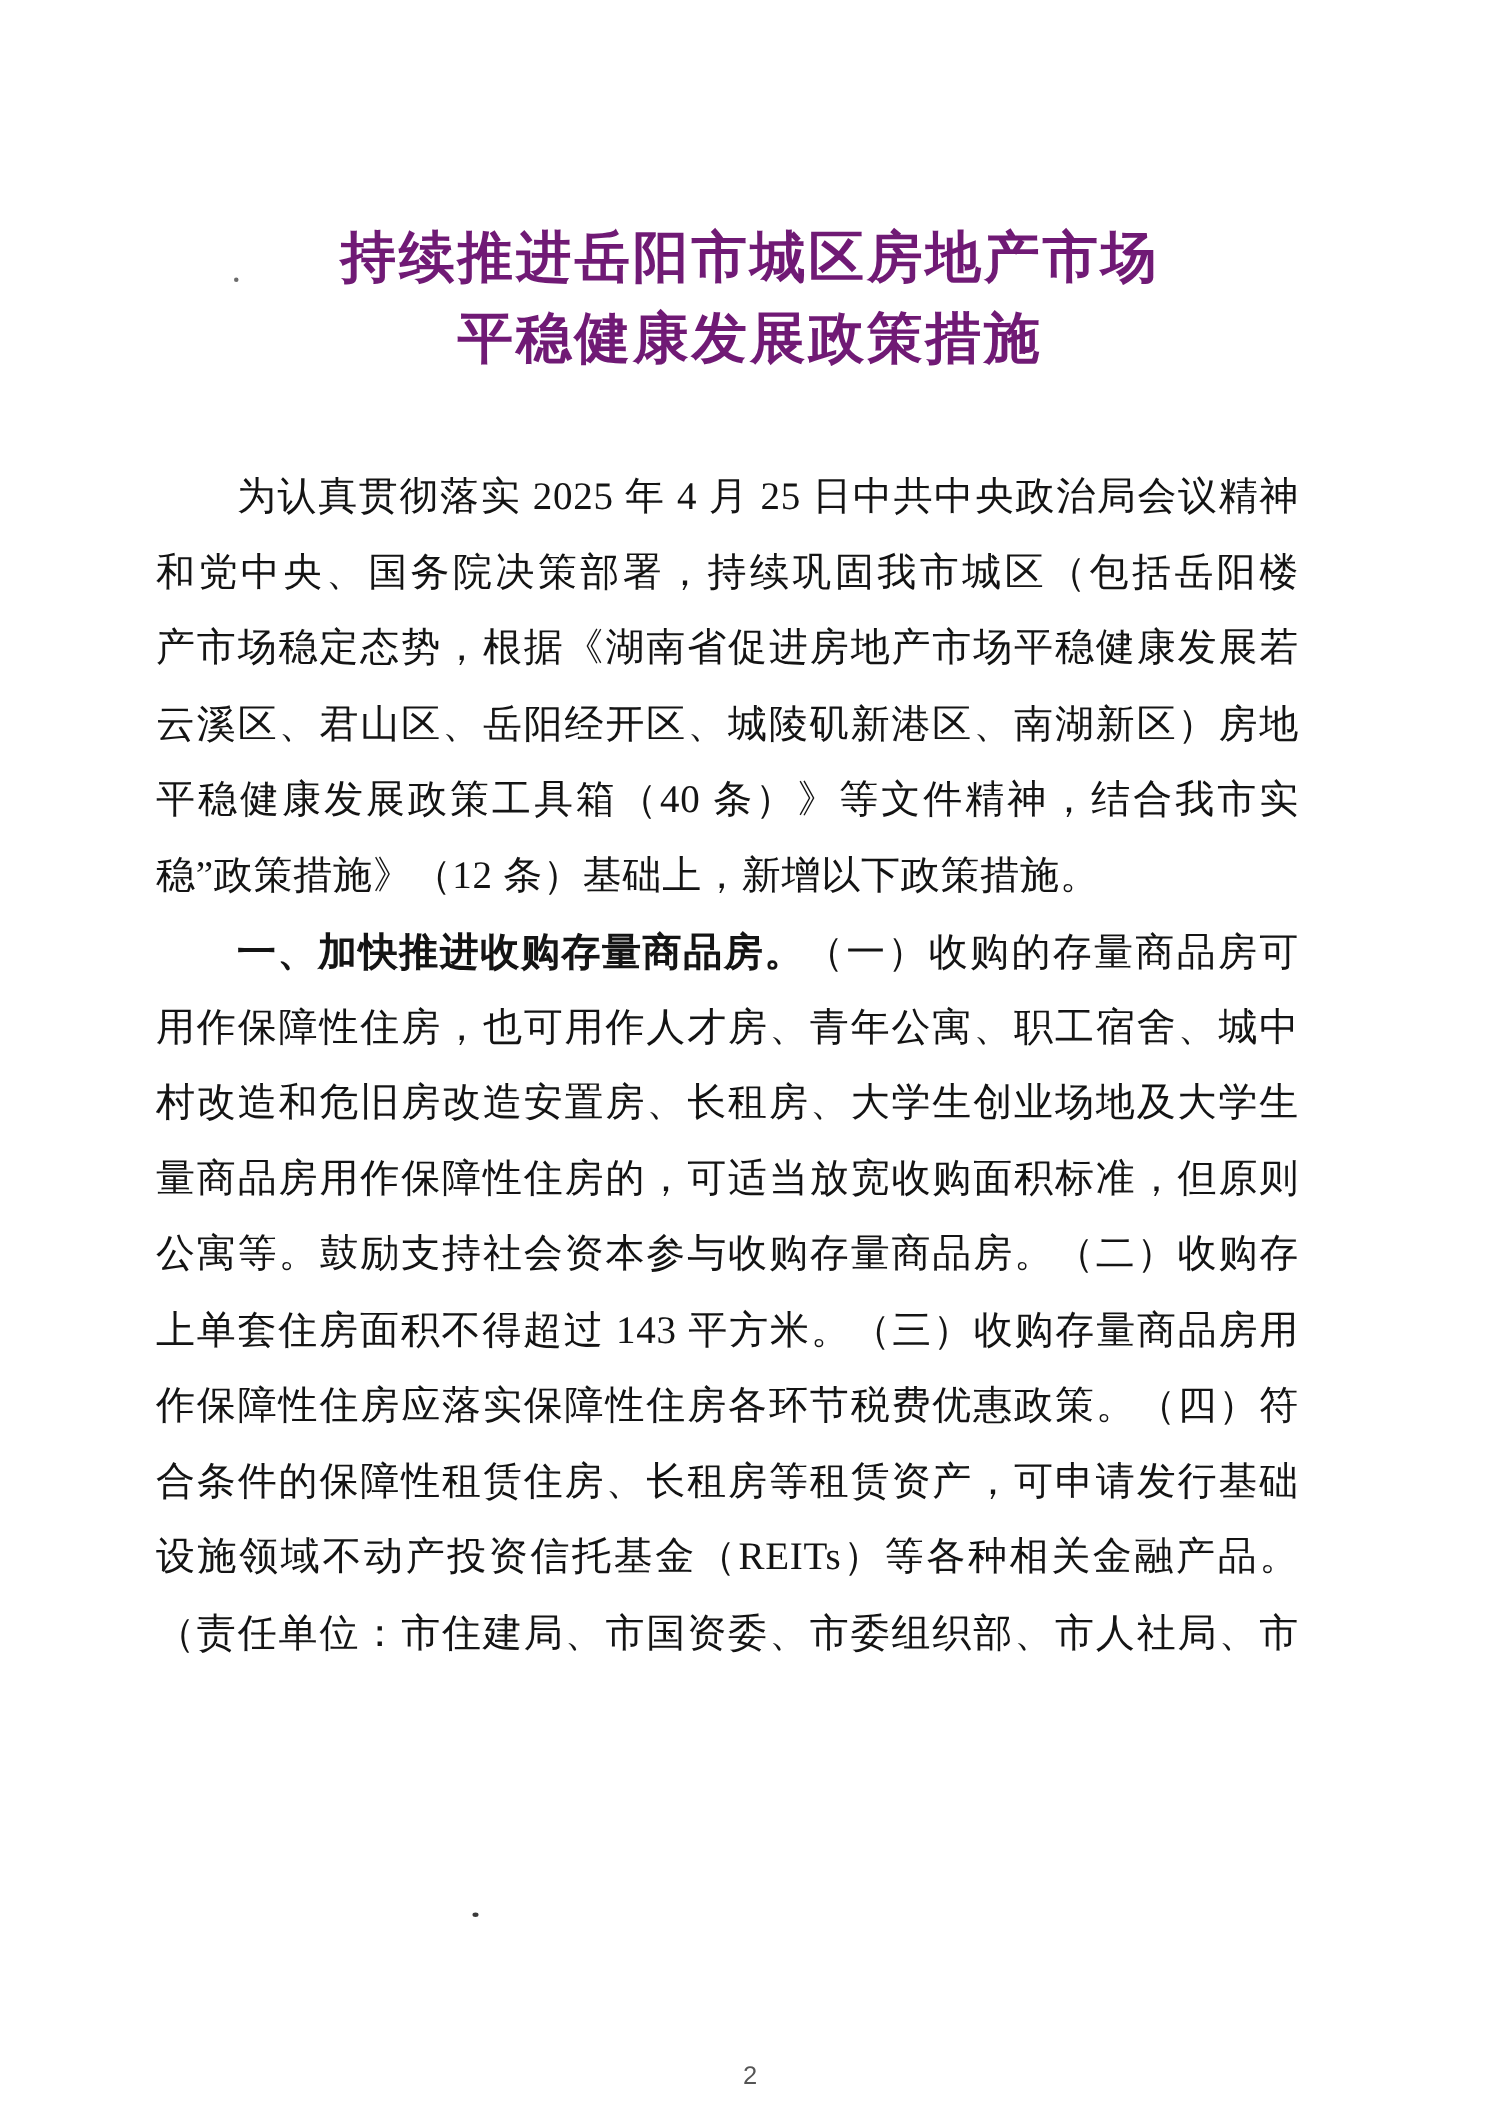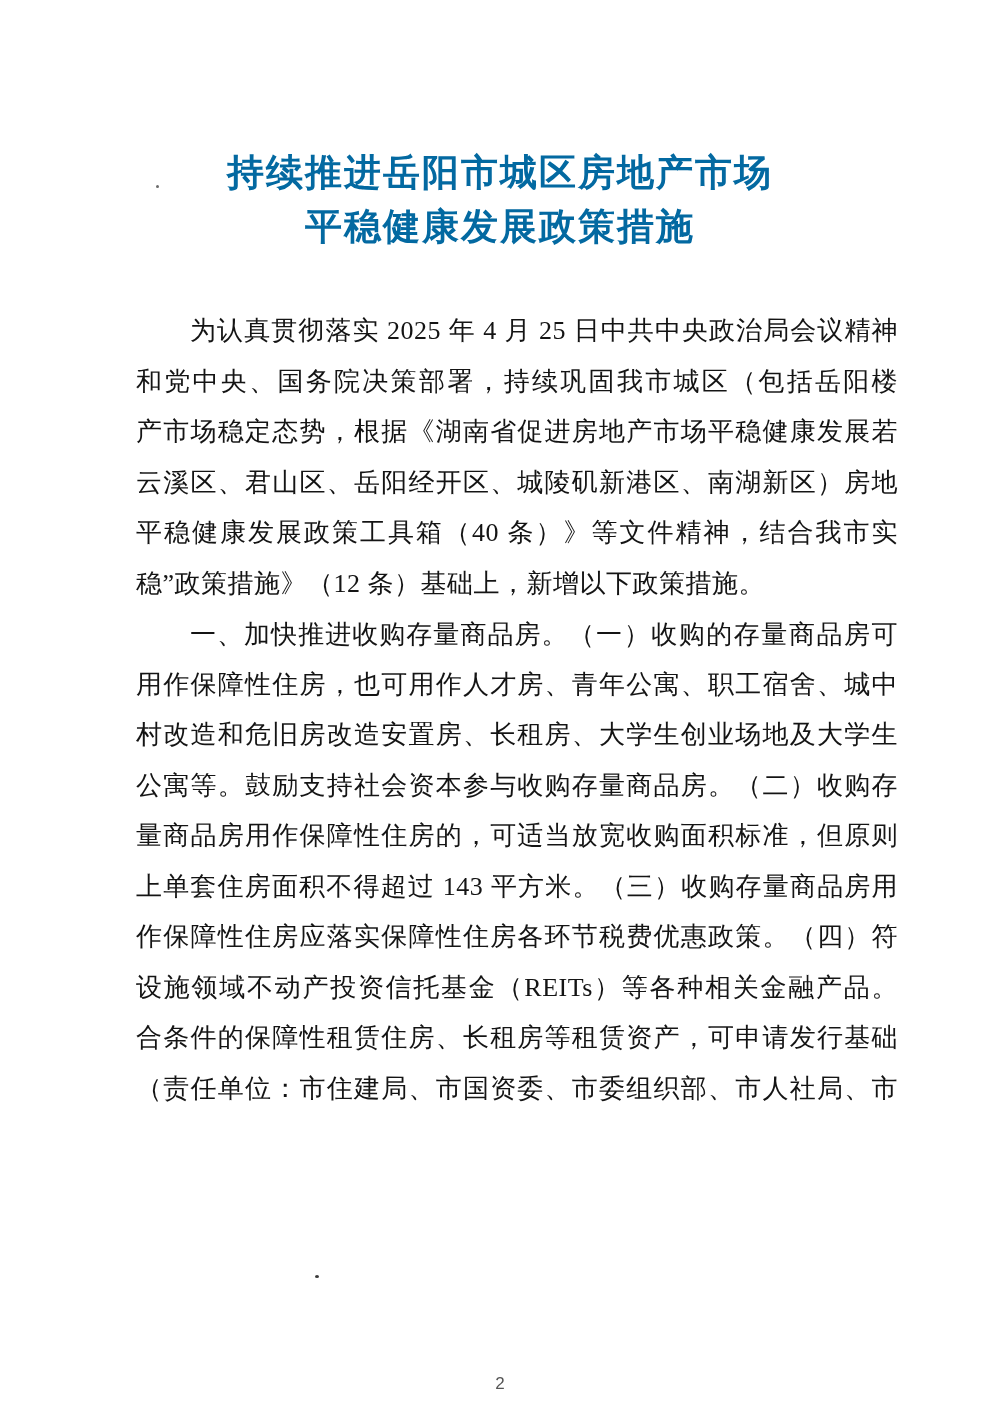--- a/index.html
+++ b/index.html
@@ -13,44 +13,44 @@
   }
   .doc-title {
     position: absolute;
     top: 146px; left: 0;
     width: 1000px;
     text-align: center;
     font-size: 37px;
     font-weight: 700;
     line-height: 54px;
     letter-spacing: 2px;
-    color: #0369a1;
+    color: #701a75;
   }
   .doc-body {
     position: absolute;
     top: 306px;
-    left: 136px;
+    left: 104px;
     width: 762px;
   }
   .line {
     height: 50.5px;
     line-height: 50.5px;
     font-size: 26px;
     overflow: hidden;
     text-align: justify;
     text-align-last: justify;
     text-justify: inter-character;
     white-space: normal;
     letter-spacing: 0.5px;
   }
   .line.indent { padding-left: 54px; }
   .line.para-end { text-align-last: left; }
   .run { font-weight: 400; }
   .run-bold {
-    font-weight: 400;
+    font-weight: 700;
     font-family: "Liberation Sans", "DejaVu Sans", sans-serif;
     letter-spacing: 0;
   }
   .page-number {
     position: absolute;
     top: 1374px; left: 0;
     width: 1000px;
     text-align: center;
     font-size: 17px;
     color: #555555;
@@ -75,25 +75,25 @@
 <div class="doc-body">
     <div class="line indent"><span class="run">为认真贯彻落实 2025 年 4 月 25 日中共中央政治局会议精神</span></div>
     <div class="line"><span class="run">和党中央、国务院决策部署，持续巩固我市城区（包括岳阳楼区、</span></div>
     <div class="line"><span class="run">产市场稳定态势，根据《湖南省促进房地产市场平稳健康发展若</span></div>
     <div class="line"><span class="run">云溪区、君山区、岳阳经开区、城陵矶新港区、南湖新区）房地</span></div>
     <div class="line"><span class="run">平稳健康发展政策工具箱（40 条）》等文件精神，结合我市实</span></div>
     <div class="line para-end"><span class="run">稳”政策措施》（12 条）基础上，新增以下政策措施。</span></div>
     <div class="line indent"><span class="run run-bold">一、加快推进收购存量商品房。</span><span class="run">（一）收购的存量商品房可</span></div>
     <div class="line"><span class="run">用作保障性住房，也可用作人才房、青年公寓、职工宿舍、城中</span></div>
     <div class="line"><span class="run">村改造和危旧房改造安置房、长租房、大学生创业场地及大学生</span></div>
+    <div class="line"><span class="run">量商品房用作保障性住房的，可适当放宽收购面积标准，但原则</span></div>
     <div class="line"><span class="run">公寓等。鼓励支持社会资本参与收购存量商品房。（二）收购存</span></div>
-    <div class="line"><span class="run">量商品房用作保障性住房的，可适当放宽收购面积标准，但原则</span></div>
     <div class="line"><span class="run">上单套住房面积不得超过 143 平方米。（三）收购存量商品房用</span></div>
     <div class="line"><span class="run">作保障性住房应落实保障性住房各环节税费优惠政策。（四）符</span></div>
+    <div class="line"><span class="run">合条件的保障性租赁住房、长租房等租赁资产，可申请发行基础</span></div>
     <div class="line"><span class="run">设施领域不动产投资信托基金（REITs）等各种相关金融产品。</span></div>
-    <div class="line"><span class="run">合条件的保障性租赁住房、长租房等租赁资产，可申请发行基础</span></div>
     <div class="line"><span class="run">（责任单位：市住建局、市国资委、市委组织部、市人社局、市</span></div>
   </div>
 
 <div class="page-number">2</div>
 
 <div class="speck speck-1"></div>
 <div class="speck speck-2"></div>
 
 </body></html>

